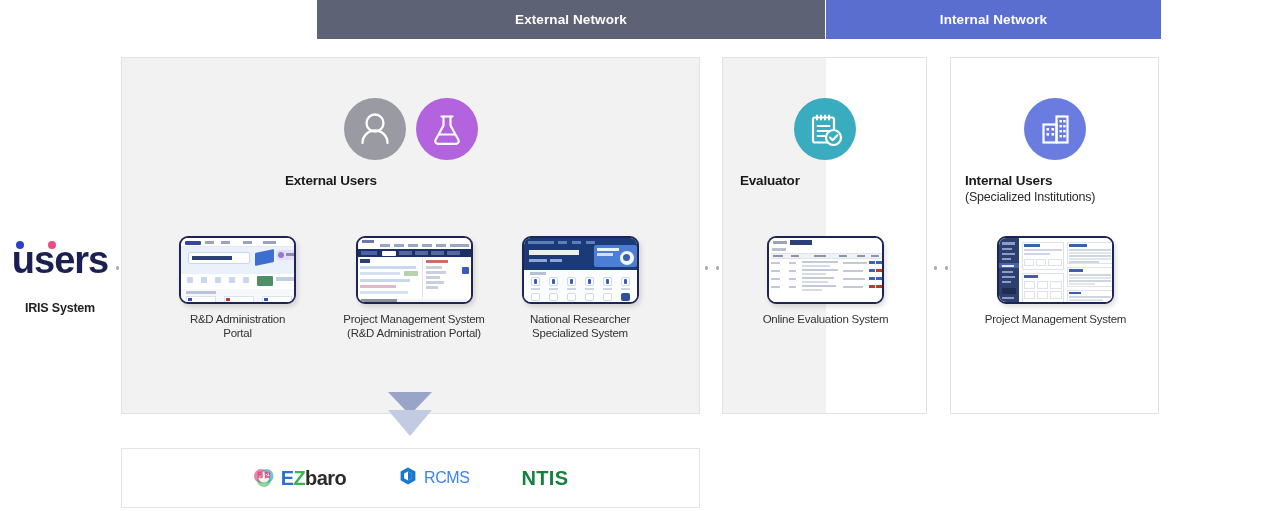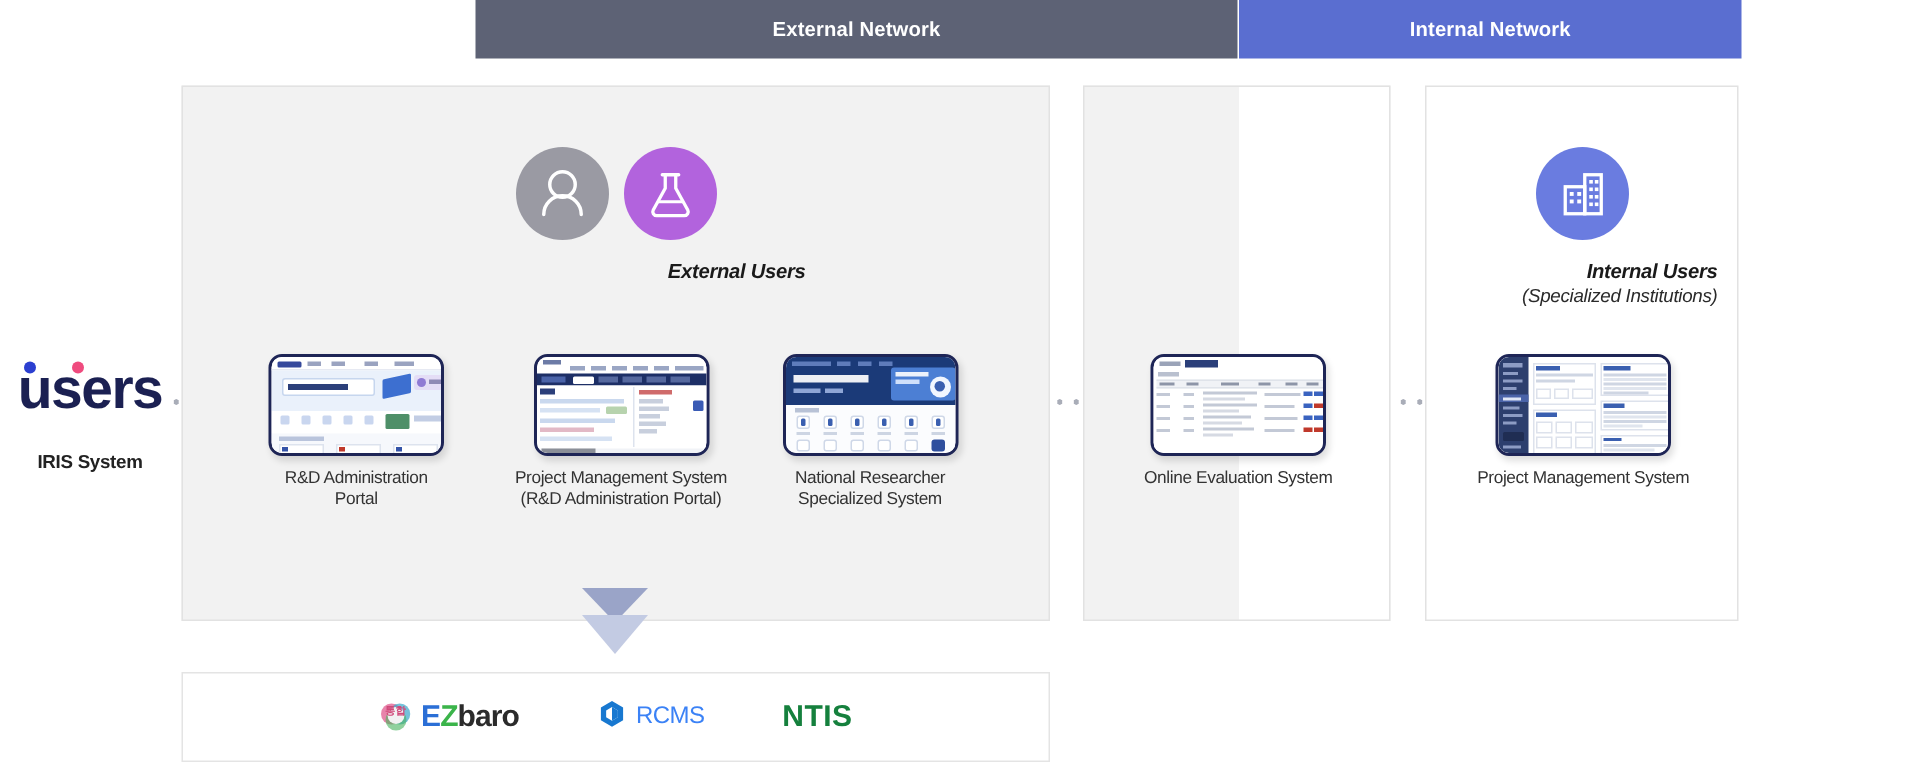--- a/index.html
+++ b/index.html
@@ -115,22 +115,21 @@
   }
   .panel.internal-panel {
     left: 950px; top: 57px;
     width: 209px; height: 357px;
     background: #ffffff;
   }
 
   
   .role-block {
     position: absolute;
-    text-align: right;
-    font-style: italic;
+    text-align: left;
   }
   .circle-icon {
     display: inline-block;
     border-radius: 50%;
     position: relative;
     vertical-align: middle;
   }
   .circle-icon svg { display: block; }
   .role-icons-row {
     display: flex;
@@ -424,20 +423,34 @@
     <svg width="48" height="50" viewBox="0 0 48 50" aria-hidden="true">
       <polygon points="2,2 46,2 24,25" fill="#9aa4c8"></polygon>
       <polygon points="2,20 46,20 24,46" fill="#c3cbe3"></polygon>
     </svg>
   </div>
 
   <div class="panel evaluator-panel">
     <div class="white-half"></div>
   </div>
 
+  <div class="role-block" style="left:740px; top:98px; width:170px;">
+    <div class="role-icons-row">
+      <span class="circle-icon" style="width:62px;height:62px;background:#3aacbf;">
+        <svg width="62" height="62" viewBox="0 0 62 62" aria-hidden="true">
+          <rect x="19" y="19.5" width="21" height="25" rx="2" fill="none" stroke="#ffffff" stroke-width="2.2"></rect>
+          <path d="M23 17.5 v4 M27 17.5 v4 M31 17.5 v4 M35 17.5 v4" stroke="#ffffff" stroke-width="2" stroke-linecap="round"></path>
+          <path d="M23.5 28 h12 M23.5 33 h12 M23.5 38 h7" stroke="#ffffff" stroke-width="1.8" stroke-linecap="round"></path>
+          <circle cx="39.5" cy="39.5" r="7.5" fill="#3aacbf" stroke="#ffffff" stroke-width="2.2"></circle>
+          <path d="M36 39.6 l2.6 2.6 l4.8 -5" fill="none" stroke="#ffffff" stroke-width="2.1" stroke-linecap="round" stroke-linejoin="round"></path>
+        </svg>
+      </span>
+    </div>
+    <div class="role-title">Evaluator</div>
+  </div>
 
   <div class="thumb-block" style="left:748px; top:236px; width:155px;">
     <div class="thumb-frame" style="width:117px;height:68px;margin:0 auto;">
       <div class="mini" style="left:0;top:0;width:100%;height:68px;background:#ffffff;"></div>
       <div class="mini" style="left:4px;top:3px;width:14px;height:3px;background:#9aa3b8;"></div>
       <div class="mini" style="left:21px;top:2px;width:22px;height:5px;background:#2b3f7a;"></div>
       <div class="mini" style="left:3px;top:10px;width:14px;height:2.5px;background:#b9c0cf;"></div>
       <div class="mini" style="left:2px;top:15px;width:112px;height:6px;background:#f0f2f6;border-top:1px solid #dfe3ea;border-bottom:1px solid #dfe3ea;"></div>
       <div class="mini" style="left:4px;top:17px;width:10px;height:2px;background:#8d95a8;"></div>
       <div class="mini" style="left:22px;top:17px;width:8px;height:2px;background:#8d95a8;"></div>

